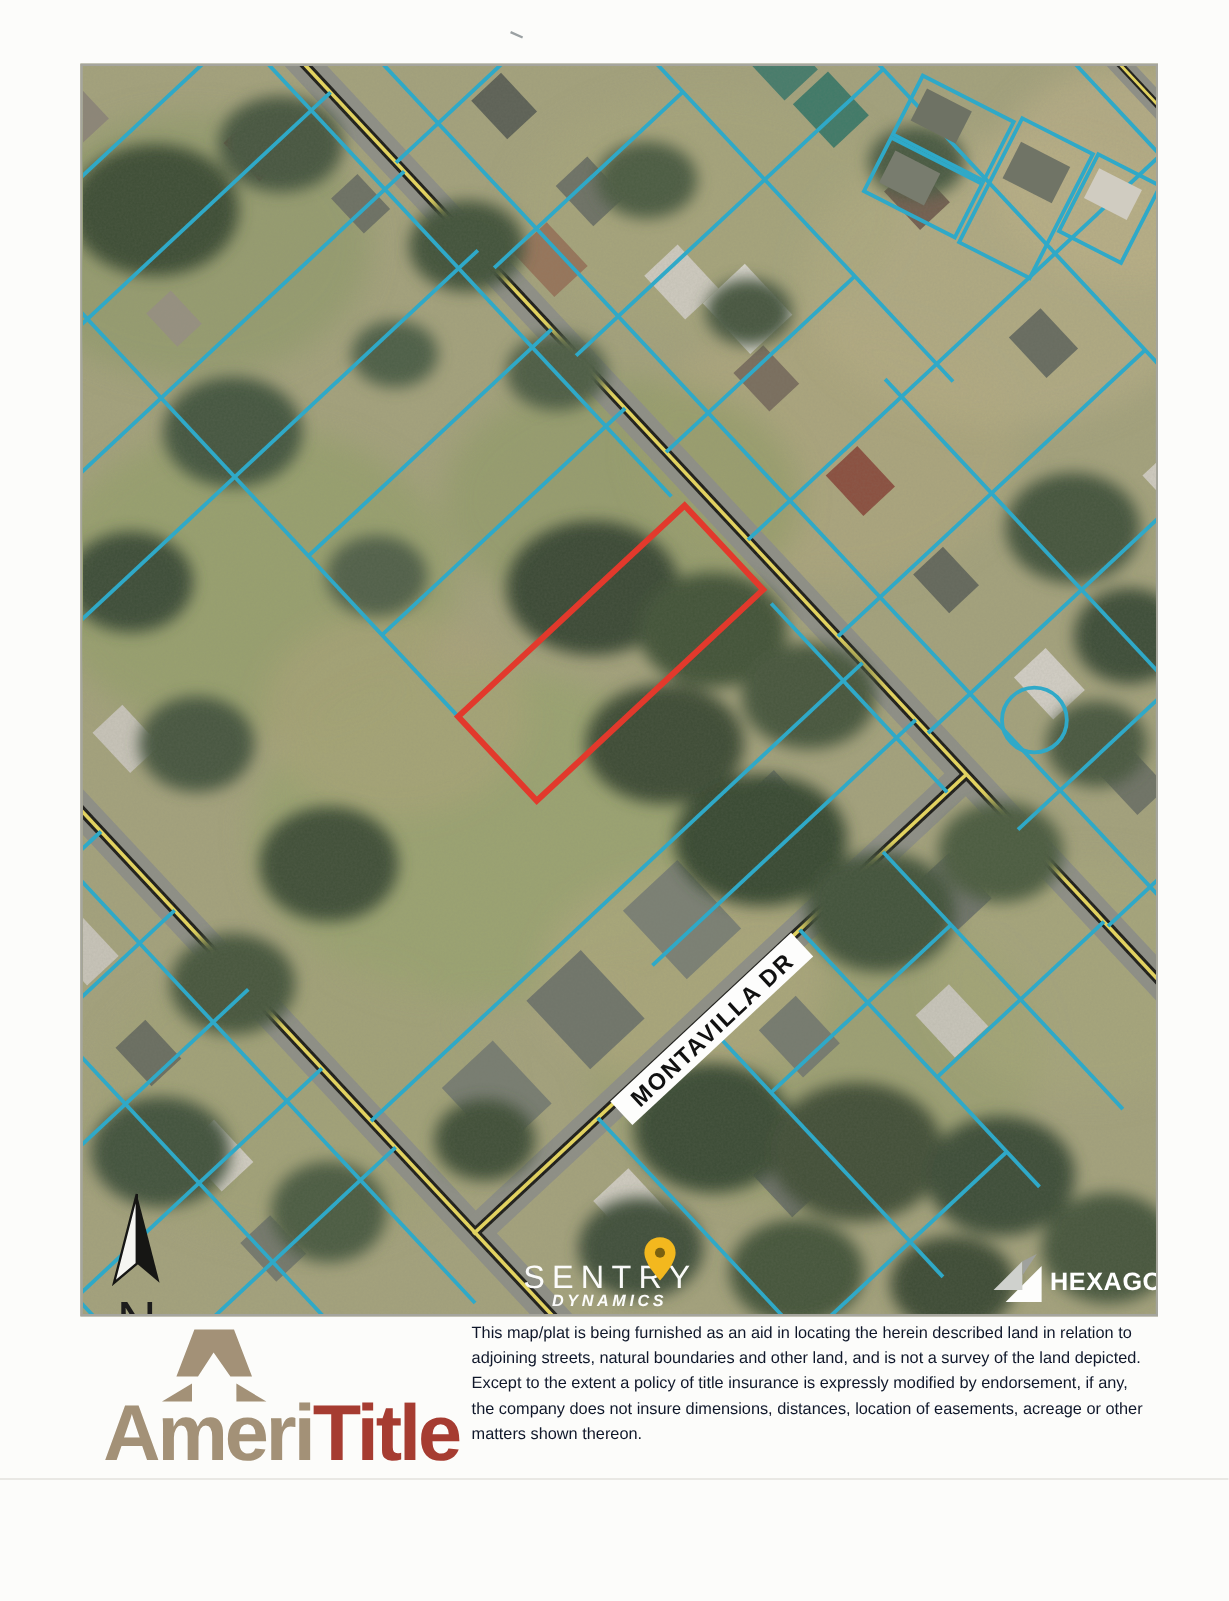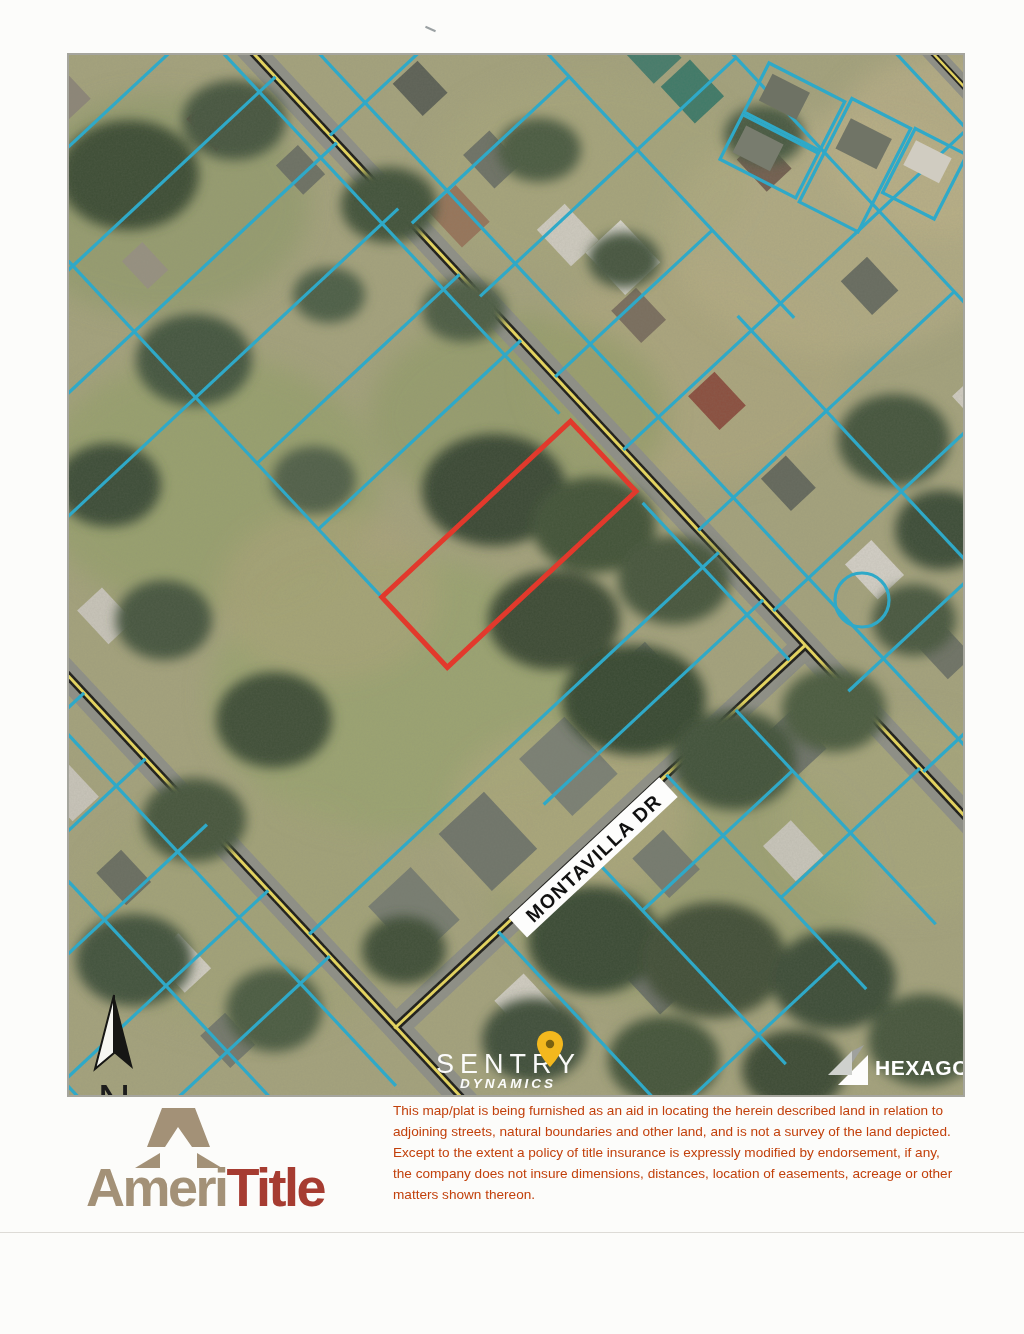--- a/index.html
+++ b/index.html
@@ -21,26 +21,26 @@
   .street-label-text{font-family:"Liberation Sans",sans-serif;font-weight:bold;font-size:19.5px;
                      letter-spacing:1.5px;fill:#101010;}
   .wm-sentry{font-family:"Liberation Sans",sans-serif;font-size:27px;letter-spacing:6px;fill:#ffffff;opacity:.97;}
   .wm-dynamics{font-family:"Liberation Sans",sans-serif;font-size:13.5px;font-weight:bold;
                font-style:italic;letter-spacing:3px;fill:#ffffff;opacity:.97;}
   .wm-hexagon{font-family:"Liberation Sans",sans-serif;font-size:21px;font-weight:bold;
               letter-spacing:.5px;fill:#ffffff;}
   .compass-n{font-family:"Liberation Sans",sans-serif;font-size:46px;fill:#1c1c1c;}
 
   .brand-mark{position:absolute;left:133px;top:1103px;}
-  .brand-text{position:absolute;left:86px;top:1156px;font-size:54px;font-weight:bold;
+  .brand-text{position:absolute;left:86px;top:1156px;font-size:66px;font-weight:bold;
               letter-spacing:-2.5px;white-space:nowrap;}
   .brand-part1{color:#a39177;}
   .brand-part2{color:#a63c31;}
   .disclaimer{position:absolute;left:393px;top:1100px;width:568px;font-size:13.6px;
-              line-height:1.55;color:#c2410c;}
+              line-height:1.55;color:#0f172a;}
   .scan-line{position:absolute;left:0;top:1232px;width:1024px;height:1px;background:#dddbd6;}
   .scan-dash{position:absolute;left:425px;top:28px;width:11px;height:2px;background:#9aa0a2;
              transform:rotate(24deg);}
 </style>
 </head>
 <body>
 
 <div class="page">
 
   <div class="scan-dash"></div>

